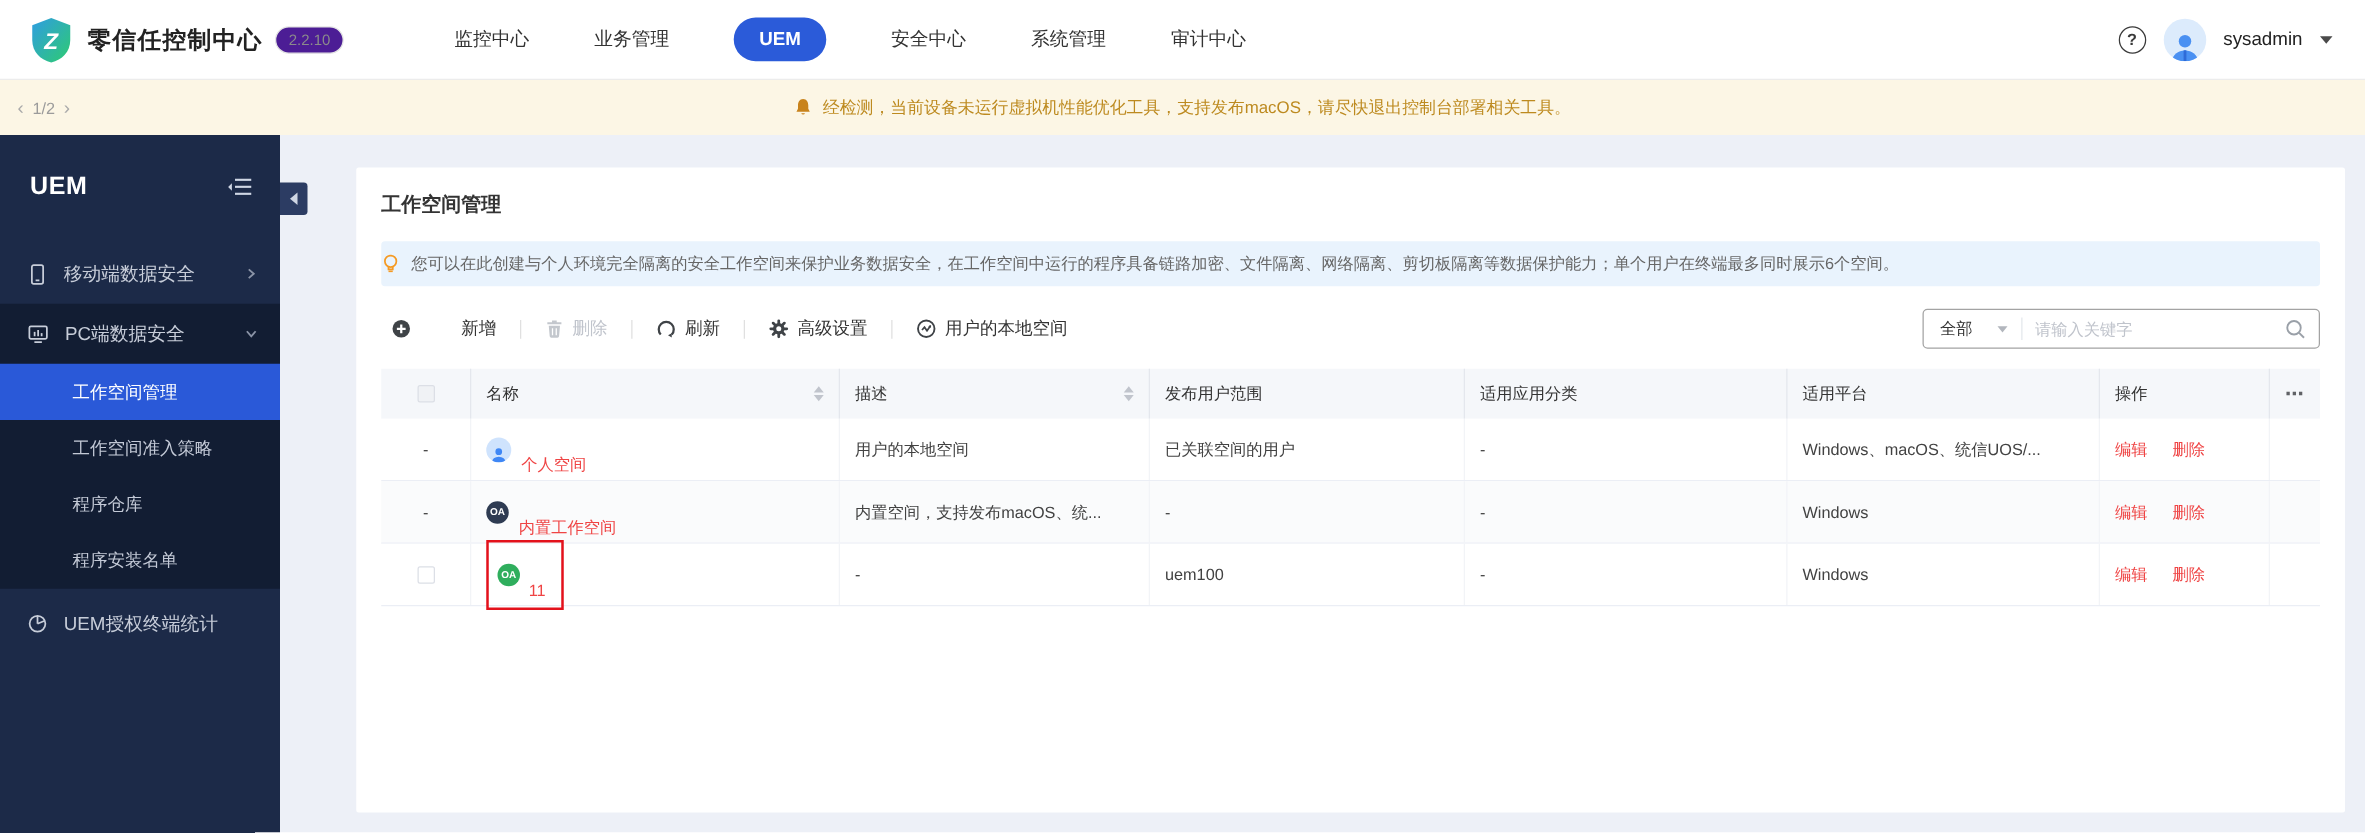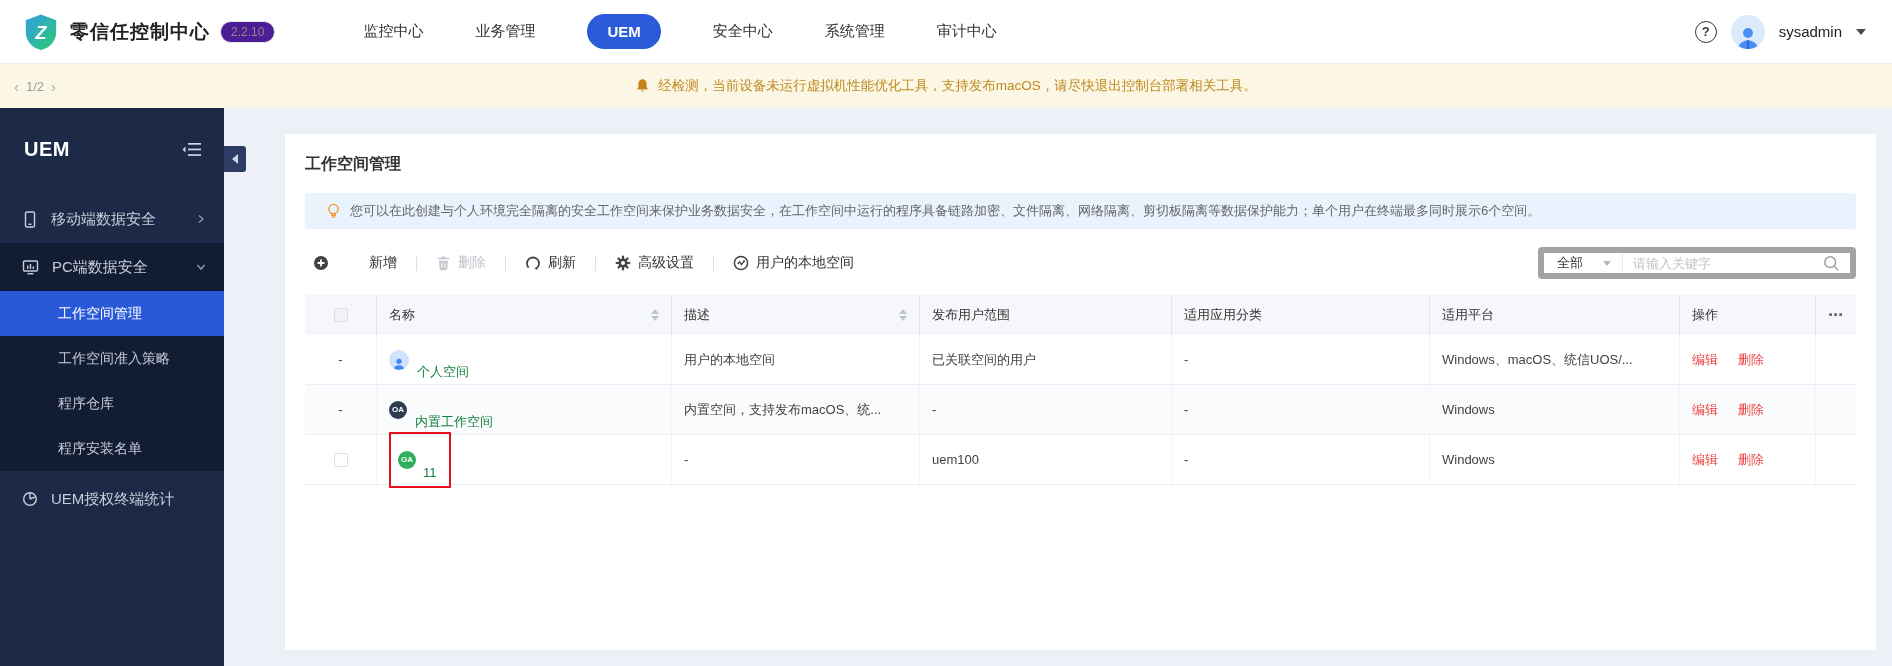--- a/index.html
+++ b/index.html
@@ -55,32 +55,32 @@
     background:#2c3c63; border-radius:0 3px 3px 0; display:flex; align-items:center;
     justify-content:center; cursor:pointer; z-index:2; }
   .collapse-tab .tri { width:0; height:0; border-top:5px solid transparent;
     border-bottom:5px solid transparent; border-right:6px solid #cfd6e4; }
 
   .main { flex:1; padding:26px 16px 16px 61px; }
   .card { background:#fff; height:100%; padding:16px 20px; border-radius:2px; }
 
   .page-title { font-size:16px; font-weight:bold; color:#333; margin:4px 0 18px; }
 
-  .info-banner { background:#e9f3fd; border-radius:3px; padding:9px 21px;
+  .info-banner { background:#e9f3fd; border-radius:3px; padding:9px 0;
     display:flex; align-items:center; gap:9px; color:#666; font-size:13px; }
 
   
   .toolbar { display:flex; align-items:center; margin-top:17px; height:34px; }
   .tool-btn { display:flex; align-items:center; gap:7px; font-size:14px; color:#333;
     padding:0 19px; cursor:pointer; white-space:nowrap; }
   .tool-btn:first-child { padding-left:8px;gap:40px; }
   .tool-btn.disabled { color:#c0c4cc; cursor:default; }
   .tb-divider { width:1px; height:15px; background:#e0e0e0; }
   .search-group { margin-left:auto; display:flex; align-items:center; height:32px;
-    width:318px; border:6px solid #a3a3a3; border-radius:4px; background:#fff; }
+    width:318px; border:1px solid #a3a3a3; border-radius:4px; background:#fff; }
   .filter { display:flex; align-items:center; padding:0 11px 0 13px; gap:20px;
     font-size:13px; color:#333; cursor:pointer; }
   .filter .caret-sm { width:0; height:0; border-left:4.5px solid transparent;
     border-right:4.5px solid transparent; border-top:5.5px solid #b2b6bd; }
   .sg-divider { width:1px; height:18px; background:#e4e7eb; }
   .search-input { flex:1; border:none; outline:none; font-size:13px; padding:0 8px 0 10px;
     color:#333; background:transparent; font-family:inherit; min-width:0; }
   .search-input::placeholder { color:#c0c4cc; }
   .search-btn { padding:0 10px 0 4px; display:flex; align-items:center; cursor:pointer; }
 
@@ -104,21 +104,21 @@
   .c1 { width:295px; }
   .c2 { width:248px; }
   .c3 { width:252px; }
   .c4 { width:258px; }
   .c5 { width:250px; }
   .c6 { width:136px; }
   .c7 { flex:1; }
   .cb { width:14px; height:14px; border:1px solid #dcdfe6; border-radius:2px;
     background:#fff; cursor:pointer; }
   .cb.header-cb { background:#f0f2f5; }
-  .name-link { color:#15803d; cursor:pointer; white-space:nowrap;margin-top:25px; }
+  .name-link { color:#ef4444; cursor:pointer; white-space:nowrap;margin-top:25px; }
   .icon-user-circle { width:20px; height:20px; border-radius:50%; background:#cfe3fd;
     display:flex; align-items:flex-end; justify-content:center; overflow:hidden; flex-shrink:0; }
   .oa-badge { width:18px; height:18px; border-radius:50%; color:#fff; font-size:8px;
     font-weight:bold; display:flex; align-items:center; justify-content:center; flex-shrink:0; }
   .oa-dark { background:#2e3b52; }
   .oa-green { background:#2fae5d; }
   .hl-red { display:inline-flex; align-items:center; gap:7px;
     border:2px solid #e3111b; padding:6px 12px 6px 7px; }
   .action-link { color:#ef4444; cursor:pointer; }
   .action-link + .action-link { margin-left:12px; }

